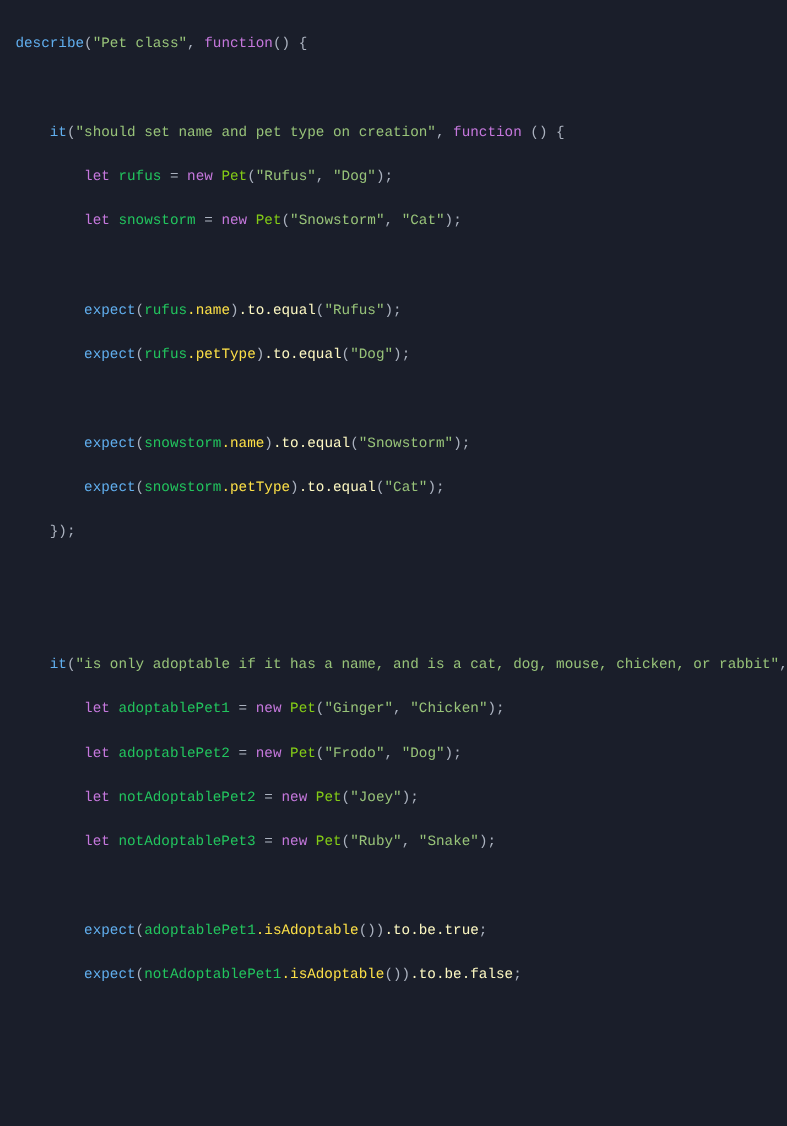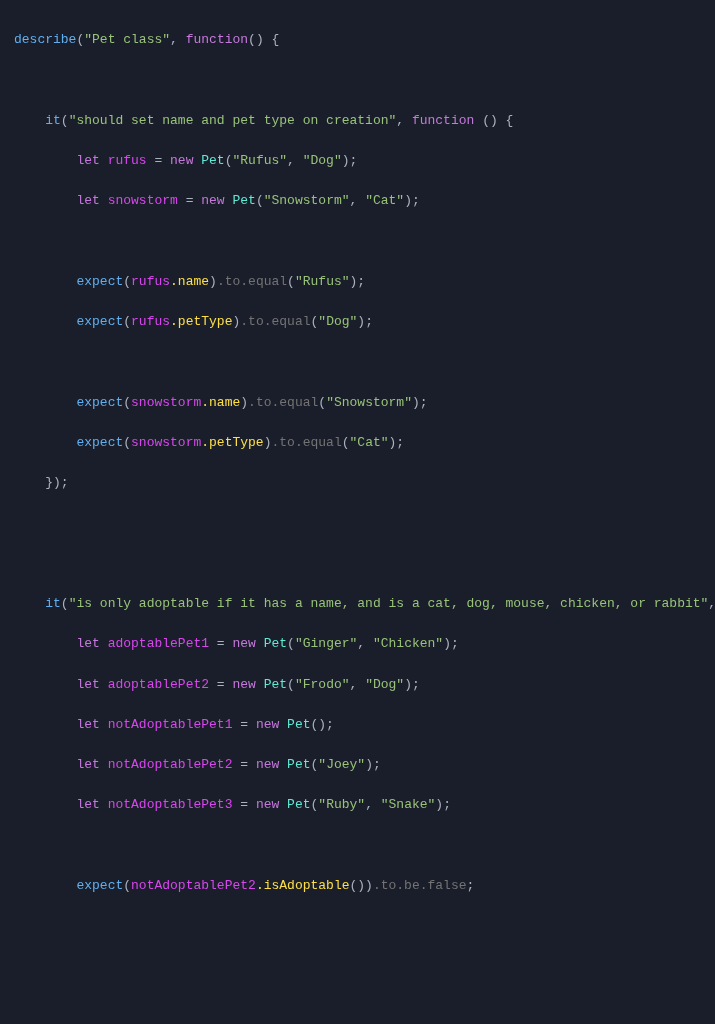--- a/index.html
+++ b/index.html
@@ -21,25 +21,25 @@
     }
 
     .code-block {
       white-space: pre;
       tab-size: 4;
     }
 
     .kw { color: #c678dd; }         
     .fn { color: #61afef; font-family: Liberation Mono, monospace; }         
     .str { color: #98c379; }        
-    .plain { color: #d946ef; }      
+    .plain { color: #22c55e; }      
     .prop { color: #fde047; }       
-    .chain { color: #737373; }        
+    .chain { color: #fef9c3; }        
     .punc { color: #abb2bf; }       
-    .class-name { color: #5eead4; } 
+    .class-name { color: #84cc16; } 
 
     .line {
       display: block;
       min-height: 1.55em;
     }
   </style>
 </head>
 <body>
 
 <div>
@@ -54,25 +54,25 @@
 <span class="line">        <span class="fn">expect</span><span class="punc">(</span><span class="plain">rufus</span><span class="prop">.petType</span><span class="punc">)</span><span class="chain">.to</span><span class="chain">.equal</span><span class="punc">(</span><span class="str">"Dog"</span><span class="punc">);</span></span>
 <span class="line"></span>
 <span class="line">        <span class="fn">expect</span><span class="punc">(</span><span class="plain">snowstorm</span><span class="prop">.name</span><span class="punc">)</span><span class="chain">.to</span><span class="chain">.equal</span><span class="punc">(</span><span class="str">"Snowstorm"</span><span class="punc">);</span></span>
 <span class="line">        <span class="fn">expect</span><span class="punc">(</span><span class="plain">snowstorm</span><span class="prop">.petType</span><span class="punc">)</span><span class="chain">.to</span><span class="chain">.equal</span><span class="punc">(</span><span class="str">"Cat"</span><span class="punc">);</span></span>
 <span class="line">    <span class="punc">});</span></span>
 <span class="line"></span>
 <span class="line"></span>
 <span class="line">    <span class="fn">it</span><span class="punc">(</span><span class="str">"is only adoptable if it has a name, and is a cat, dog, mouse, chicken, or rabbit"</span><span class="punc">, </span></span>
 <span class="line">        <span class="kw">let</span><span class="plain"> adoptablePet1 </span><span class="punc">=</span><span class="kw"> new</span><span class="class-name"> Pet</span><span class="punc">(</span><span class="str">"Ginger"</span><span class="punc">, </span><span class="str">"Chicken"</span><span class="punc">);</span></span>
 <span class="line">        <span class="kw">let</span><span class="plain"> adoptablePet2 </span><span class="punc">=</span><span class="kw"> new</span><span class="class-name"> Pet</span><span class="punc">(</span><span class="str">"Frodo"</span><span class="punc">, </span><span class="str">"Dog"</span><span class="punc">);</span></span>
-<span class="line">        <span class="kw">let</span><span class="plain"> notAdoptablePet1 </span><span class="punc">=</span><span class="kw"> new</span><span class="class-name"> Pet</span><span class="punc">();</span></span>
 <span class="line">        <span class="kw">let</span><span class="plain"> notAdoptablePet2 </span><span class="punc">=</span><span class="kw"> new</span><span class="class-name"> Pet</span><span class="punc">(</span><span class="str">"Joey"</span><span class="punc">);</span></span>
 <span class="line">        <span class="kw">let</span><span class="plain"> notAdoptablePet3 </span><span class="punc">=</span><span class="kw"> new</span><span class="class-name"> Pet</span><span class="punc">(</span><span class="str">"Ruby"</span><span class="punc">, </span><span class="str">"Snake"</span><span class="punc">);</span></span>
 <span class="line"></span>
-<span class="line">        <span class="fn">expect</span><span class="punc">(</span><span class="plain">notAdoptablePet2</span><span class="prop">.isAdoptable</span><span class="punc">())</span><span class="chain">.to</span><span class="chain">.be</span><span class="chain">.false</span><span class="punc">;</span></span>
+<span class="line">        <span class="fn">expect</span><span class="punc">(</span><span class="plain">adoptablePet1</span><span class="prop">.isAdoptable</span><span class="punc">())</span><span class="chain">.to</span><span class="chain">.be</span><span class="chain">.true</span><span class="punc">;</span></span>
+<span class="line">        <span class="fn">expect</span><span class="punc">(</span><span class="plain">notAdoptablePet1</span><span class="prop">.isAdoptable</span><span class="punc">())</span><span class="chain">.to</span><span class="chain">.be</span><span class="chain">.false</span><span class="punc">;</span></span>
 
 
 
 
 
 
 
 
 
 

